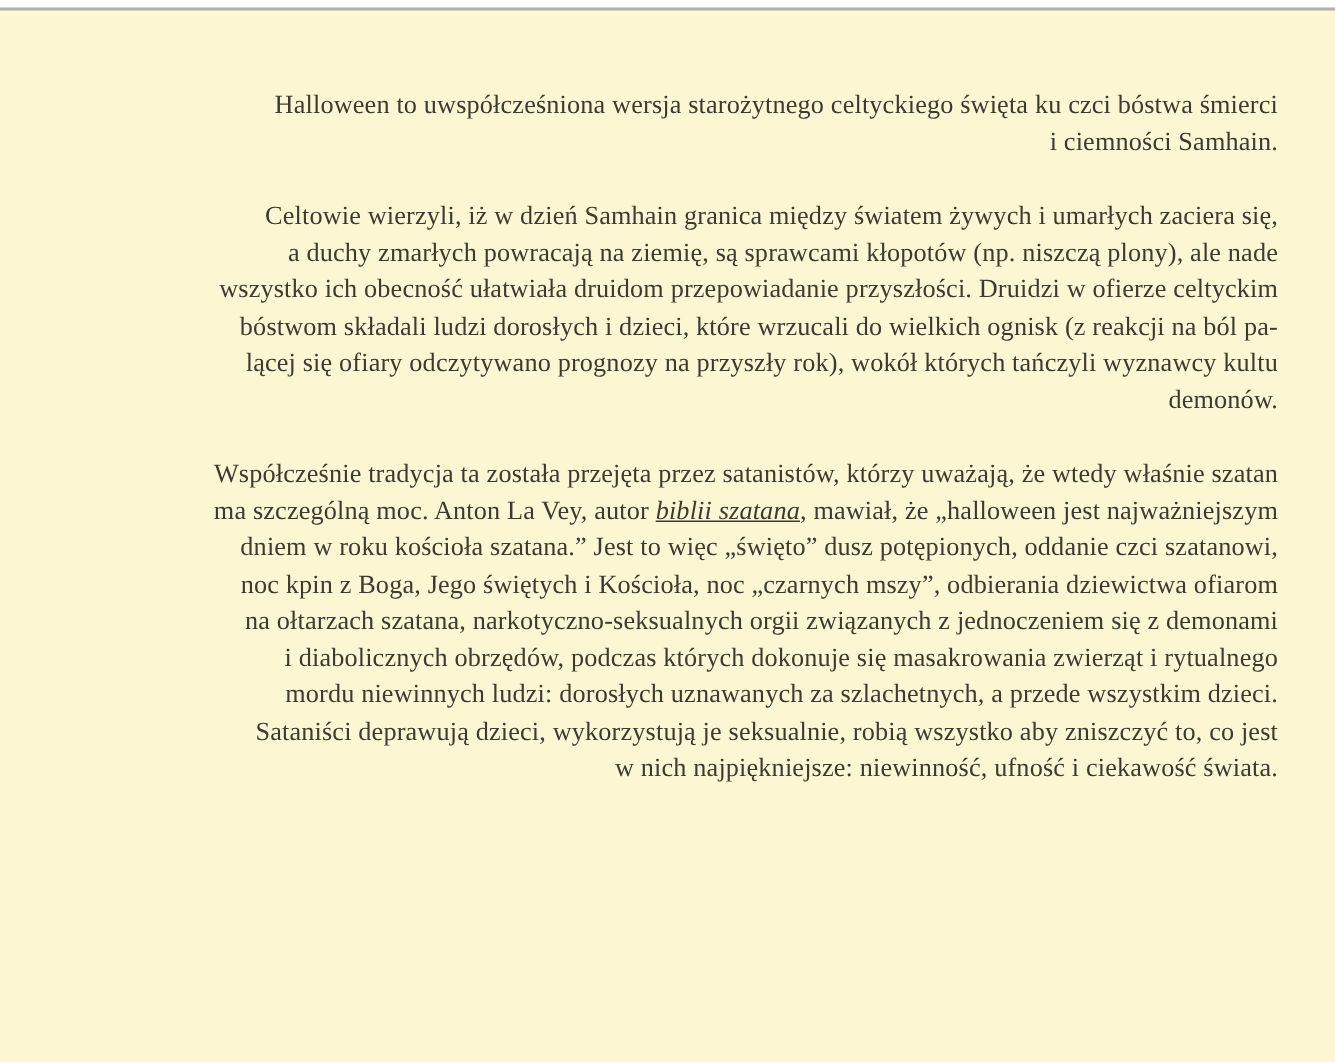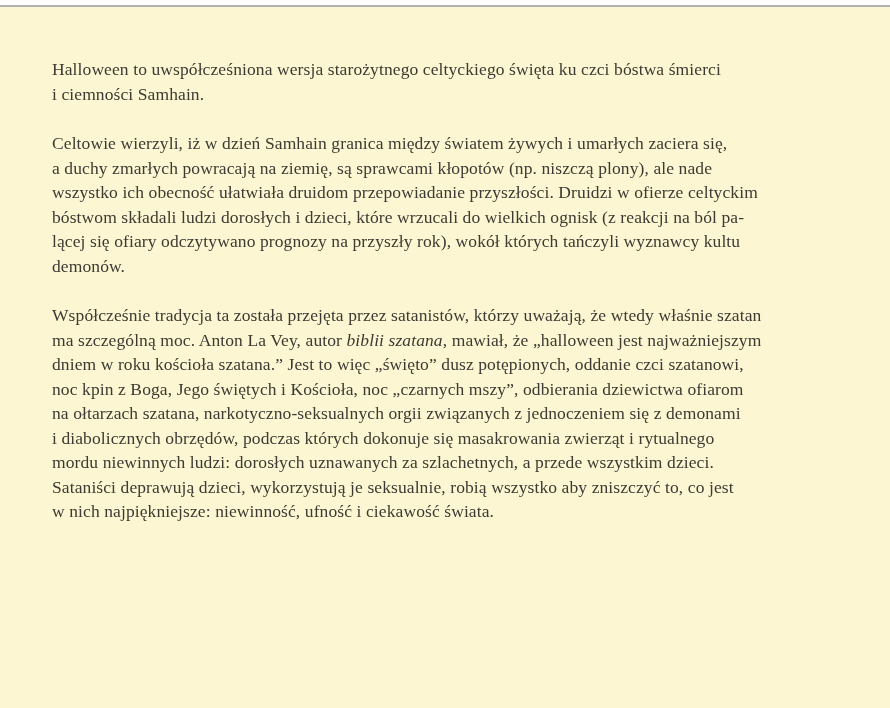--- a/index.html
+++ b/index.html
@@ -32,30 +32,32 @@
     width: 100%;
     height: 2px;
     background: var(--rule-color, #b3b0b3);
   }
   .content {
     position: absolute;
     top: 57px;
     left: 52px;
     width: 800px;
     color: var(--text-color, #3c3a33);
+    text-align: right;
   }
   .content p {
     margin: 0 0 25px 0;
     font-size: 17.5px;
     line-height: 24.5px;
     letter-spacing: 0.1px;
     white-space: nowrap;
   }
   .content p em {
     font-style: italic;
+    text-decoration: underline;
   }
 </style>
 </head>
 <body>
 
 <div class="page">
   <div class="top-strip"></div>
   <div class="top-line"></div>
   <div class="content">
     <p>Halloween to uwspółcześniona wersja starożytnego celtyckiego święta ku czci bóstwa śmierci<br>i ciemności Samhain.</p>

